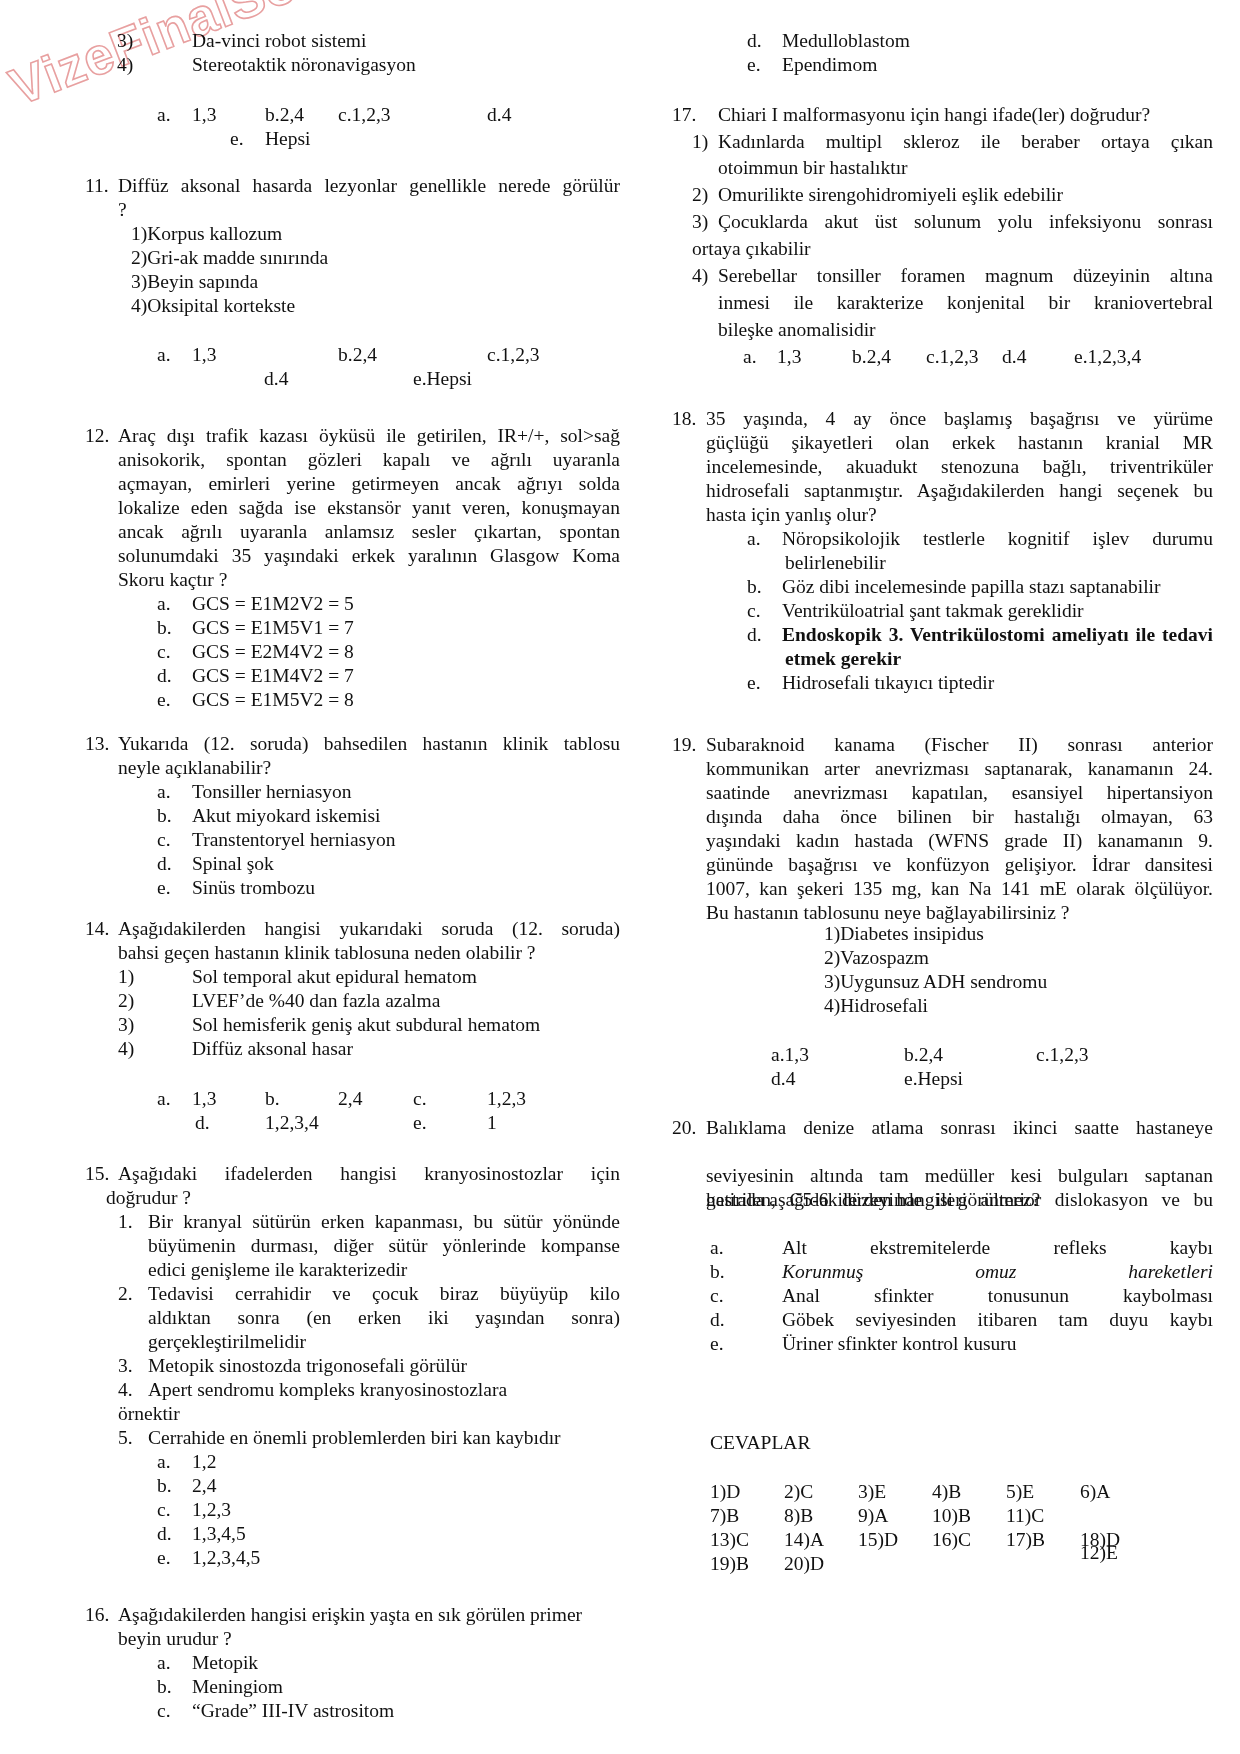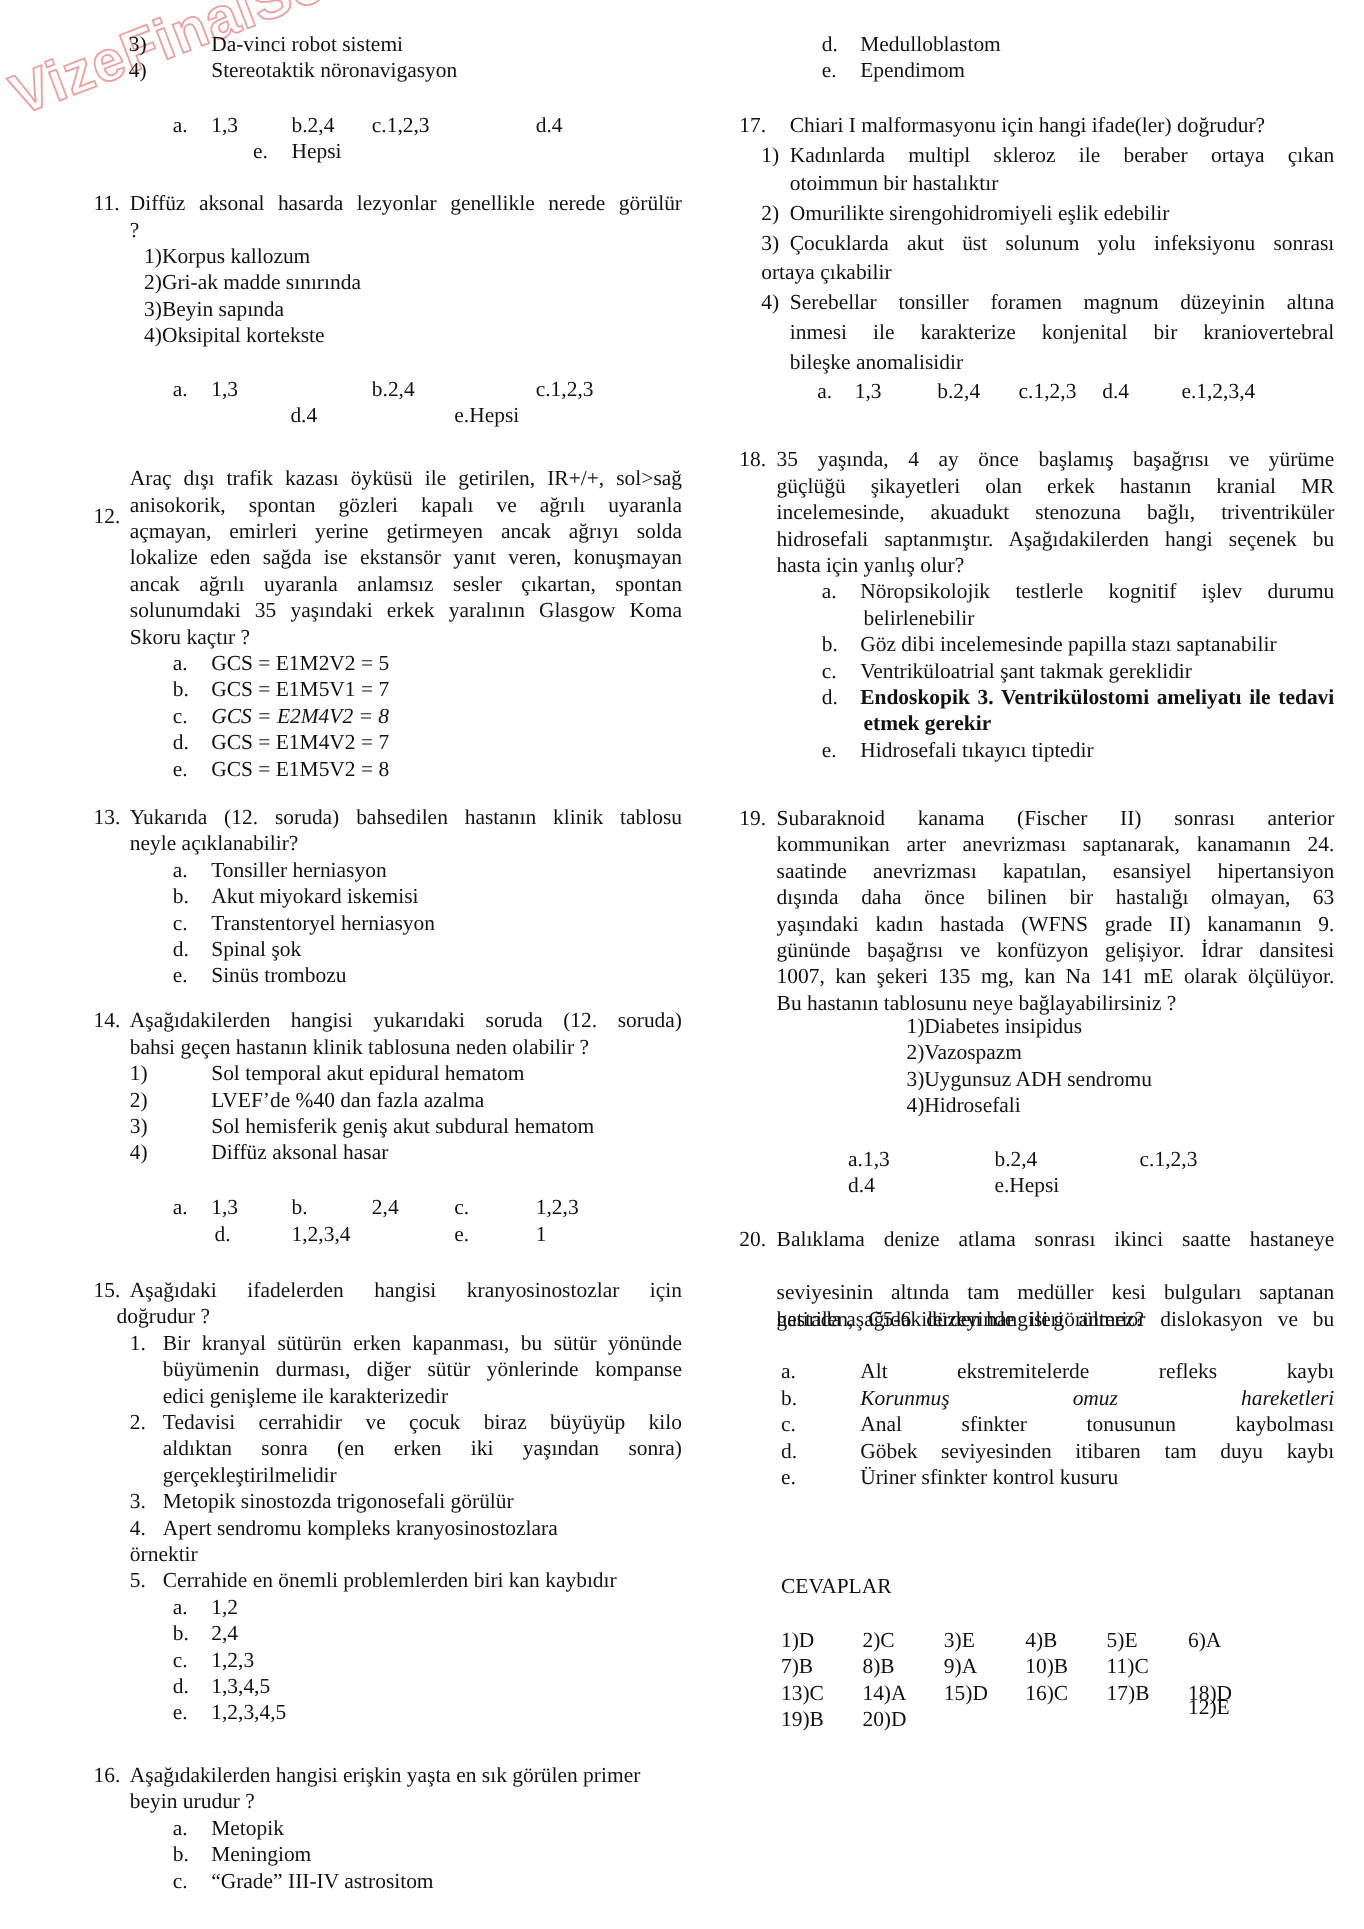--- a/index.html
+++ b/index.html
@@ -42,34 +42,34 @@
   <span class="abs" style="left:131px;top:294px">4)Oksipital kortekste</span>
   <span class="abs" style="left:157px;top:343px">a.</span>
   <span class="abs" style="left:192px;top:343px">1,3</span>
   <span class="abs" style="left:338px;top:343px">b.2,4</span>
   <span class="abs" style="left:487px;top:343px">c.1,2,3</span>
   <span class="abs" style="left:264px;top:367px">d.4</span>
   <span class="abs" style="left:413px;top:367px">e.Hepsi</span>
 </div>
 
 <div id="q12">
-    <span class="abs" style="left: 85px; top: 424px; margin-top: 34px;">12.</span>
+    <span class="abs" style="left: 85px; top: 424px;">12.</span>
     <span class="just" style="left: 118px; top: 424px; width: 502px;">Araç dışı trafik kazası öyküsü ile getirilen,  IR+/+, sol&gt;sağ</span>
     <span class="just" style="left: 118px; top: 448px; width: 502px;">anisokorik, spontan gözleri kapalı ve ağrılı uyaranla</span>
     <span class="just" style="left: 118px; top: 472px; width: 502px;">açmayan, emirleri yerine getirmeyen ancak ağrıyı solda</span>
     <span class="just" style="left: 118px; top: 496px; width: 502px;">lokalize eden sağda ise ekstansör yanıt veren, konuşmayan</span>
     <span class="just" style="left: 118px; top: 520px; width: 502px;">ancak ağrılı uyaranla anlamsız sesler çıkartan, spontan</span>
     <span class="just" style="left: 118px; top: 544px; width: 502px;">solunumdaki 35 yaşındaki erkek yaralının Glasgow Koma</span>
     <span class="abs" style="left: 118px; top: 568px;">Skoru kaçtır ?</span>
     <span class="abs" style="left: 157px; top: 592px;">a.</span>
     <span class="abs" style="left: 192px; top: 592px;">GCS = E1M2V2 = 5</span>
     <span class="abs" style="left: 157px; top: 616px;">b.</span>
     <span class="abs" style="left: 192px; top: 616px;">GCS = E1M5V1 = 7</span>
     <span class="abs" style="left: 157px; top: 640px;">c.</span>
-    <span class="abs" style="left: 192px; top: 640px; font-style: italic;">GCS = E2M4V2 = 8</span>
+    <span class="abs" style="left: 192px; top: 640px;">GCS = E2M4V2 = 8</span>
     <span class="abs" style="left: 157px; top: 664px;">d.</span>
     <span class="abs" style="left: 192px; top: 664px;">GCS = E1M4V2 = 7</span>
     <span class="abs" style="left: 157px; top: 688px;">e.</span>
     <span class="abs" style="left: 192px; top: 688px;">GCS = E1M5V2 = 8</span>
   </div>
 
 <div id="q13">
     <span class="abs" style="left: 85px; top: 732px;">13.</span>
     <span class="just" style="left: 118px; top: 732px; width: 502px;">Yukarıda (12. soruda) bahsedilen hastanın klinik tablosu</span>
     <span class="abs" style="left: 118px; top: 756px;">neyle açıklanabilir?</span>

